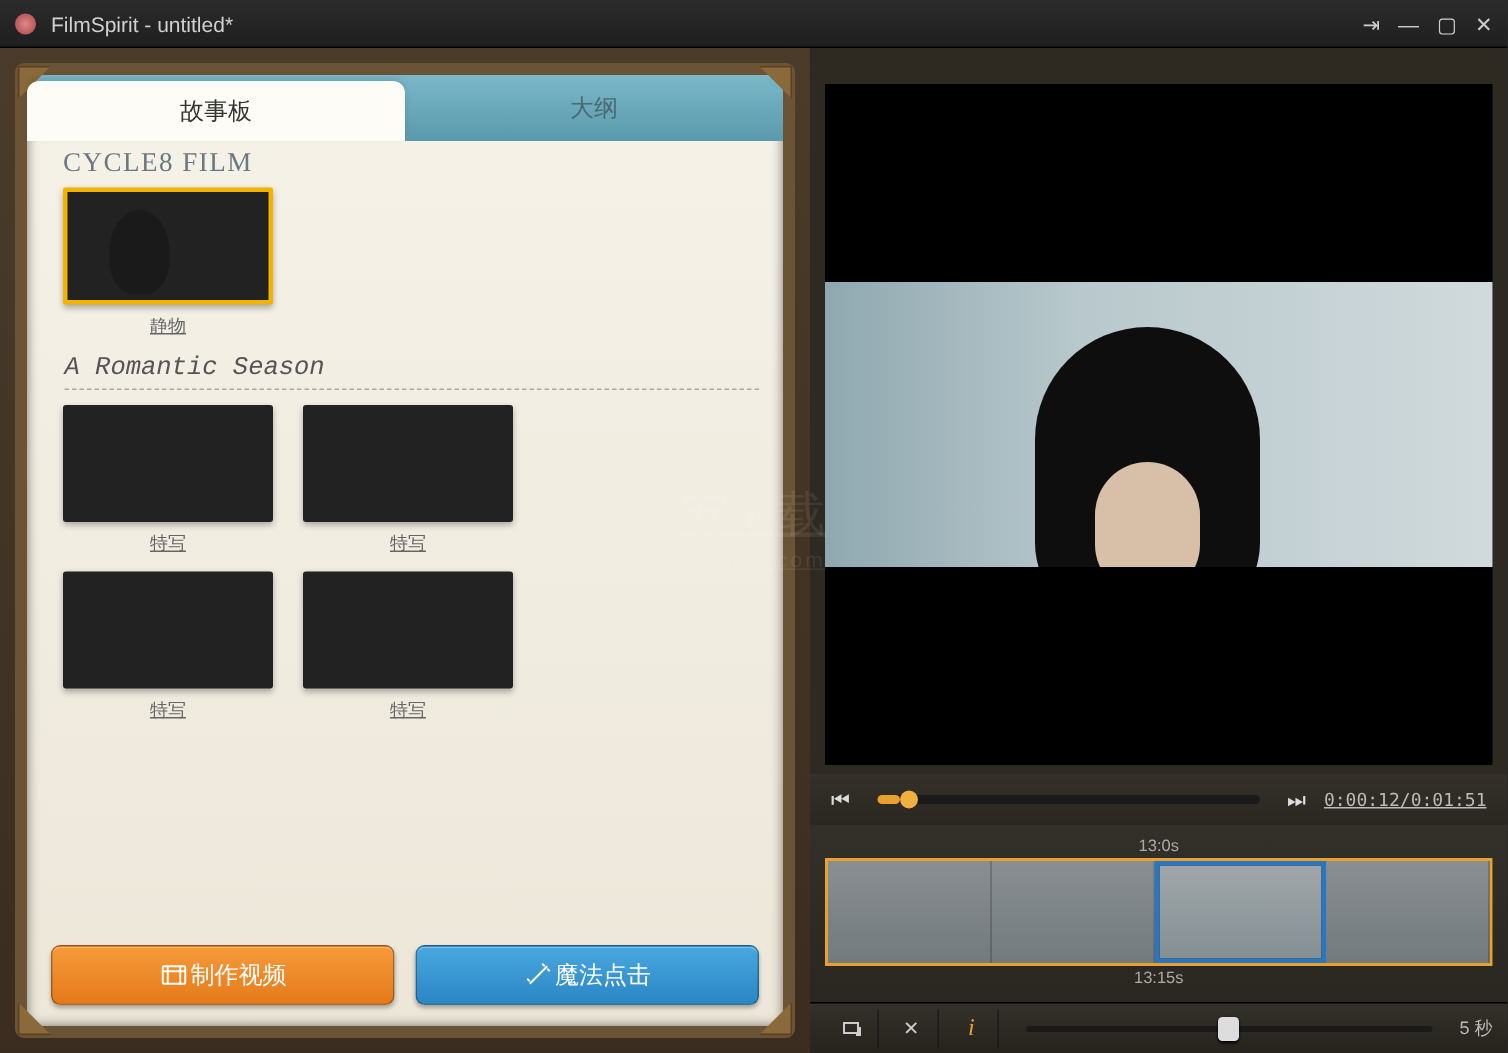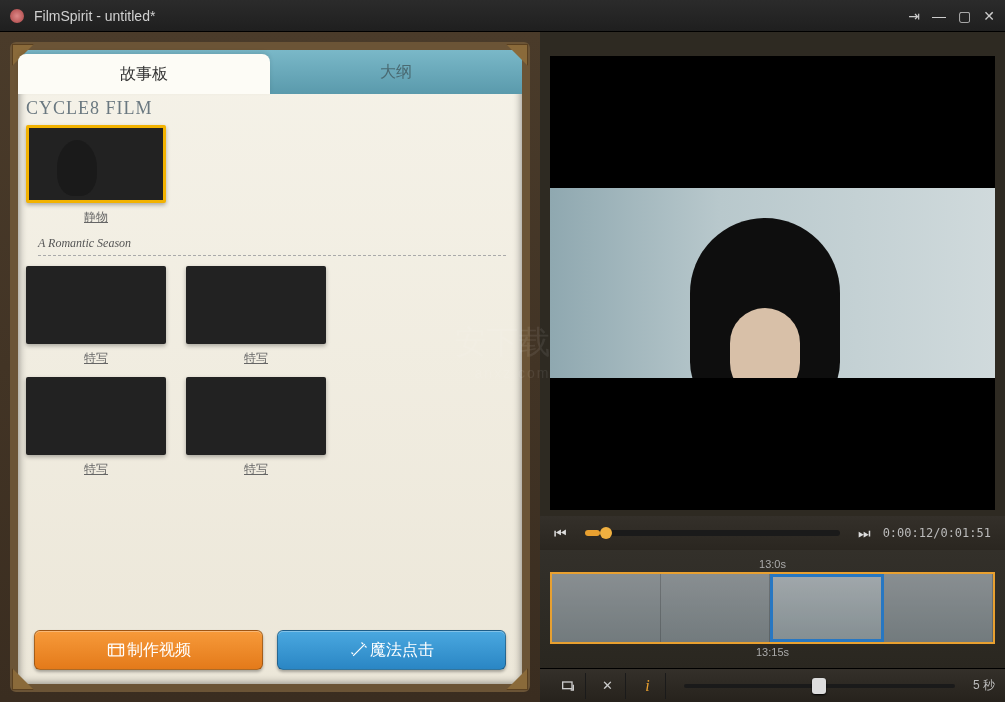--- a/index.html
+++ b/index.html
@@ -19,26 +19,26 @@
 .corner.tl { top: 12px; left: 12px; clip-path: polygon(0 0,100% 0,0 100%); }
 .corner.tr { top: 12px; right: 12px; clip-path: polygon(0 0,100% 0,100% 100%); }
 .corner.bl { bottom: 12px; left: 12px; clip-path: polygon(0 0,0 100%,100% 100%); }
 .corner.br { bottom: 12px; right: 12px; clip-path: polygon(100% 0,100% 100%,0 100%); }
 
 .tabs { display: flex; background: linear-gradient(#7ab8c8,#5a9aac); height: 44px; border-radius: 2px 2px 0 0; }
 .tab { flex: 1; display: flex; align-items: center; justify-content: center; font-size: 16px; color: #555; cursor: pointer; position: relative; }
 .tab.active { background: #fdfcf6; color: #333; border-radius: 8px 8px 0 0; margin-top: 4px; box-shadow: 0 -2px 4px rgba(0,0,0,.1); }
 .tab:not(.active) { color: #4a6a72; }
 
-.scroll { flex: 1; overflow-y: auto; padding: 4px 16px 8px 8px; position: relative; }
+.scroll { flex: 1; overflow-y: auto; padding: 4px 16px 8px 24px; position: relative; }
 .scroll::-webkit-scrollbar { width: 10px; }
 .scroll::-webkit-scrollbar-thumb { background: #b8b0a0; border-radius: 5px; }
 .scroll::-webkit-scrollbar-track { background: #e8e2d4; }
 
-.section-title { font-family: Liberation Serif, serif; font-style: italic; font-size: 12px; color: #555; margin: 8px 0 10px 12px; border-bottom: 1px dashed #aaa; padding-bottom: 4px; }
+.section-title { font-family: Liberation Mono, monospace; font-style: italic; font-size: 17px; color: #555; margin: 8px 0 10px 1px; border-bottom: 1px dashed #aaa; padding-bottom: 4px; }
 .brand { font-family: Georgia, serif; font-size: 18px; color: #6a7880; letter-spacing: 1px; margin-bottom: 6px; }
 
 .thumb-row { display: flex; gap: 20px; margin-bottom: 10px; }
 .thumb { display: flex; flex-direction: column; align-items: center; }
 .thumb .img { width: 140px; height: 78px; background: #222; border-radius: 2px; box-shadow: 0 2px 4px rgba(0,0,0,.3); position: relative; overflow: hidden; }
 .thumb.selected .img { border: 3px solid #f2b200; }
 .thumb .cap { font-size: 12px; color: #666; margin-top: 6px; text-decoration: underline; }
 
 
 .still-a { background: linear-gradient(90deg,#9ab5bf 0%,#c5d5da 40%,#dde6e8 100%); }
@@ -60,36 +60,36 @@
 .preview-wrap { flex: 1; background: #000; display: flex; align-items: center; justify-content: center; margin: 24px 10px 6px 10px; }
 .preview { width: 100%; aspect-ratio: 2.35/1; max-height: 100%; background: linear-gradient(90deg,#8fa8b0 0%,#b8c8cc 38%,#d0dadc 100%); position: relative; overflow: hidden; }
 .preview .hair { position:absolute; left:140px; top:30px; width:150px; height:200px; background:#0e0e0e; border-radius:80px 80px 60px 60px; }
 .preview .face { position:absolute; left:180px; top:120px; width:70px; height:90px; background:#d8c0a8; border-radius:40px; }
 
 .playbar { height: 34px; display: flex; align-items: center; padding: 0 14px; gap: 12px; color: #ccc; font-size: 12px; background: linear-gradient(#34302a,#2a2620); }
 .pb-btn { cursor: pointer; color: #ddd; font-size: 14px; }
 .seek { flex: 1; height: 6px; background: #1a1a1a; border-radius: 3px; position: relative; margin: 0 6px; }
 .seek .fill { position: absolute; left: 0; top: 0; height: 100%; width: 6%; background: #e8a030; border-radius: 3px; }
 .seek .knob { position: absolute; left: 6%; top: -3px; width: 12px; height: 12px; background: #f0b040; border-radius: 50%; }
-.time { font-family: monospace; color: #bbb; }
+.time { font-family: monospace; color: #bbb; text-decoration: underline; }
 
 .timeline { background: linear-gradient(#33302a,#2a2720); padding: 6px 10px 8px 10px; text-align: center; }
 .tl-label { font-size: 11px; color: #aaa; margin: 2px 0; }
 .filmstrip { border: 2px solid #e8a030; height: 72px; display: flex; background: #1a1a1a; position: relative; }
 .frame { flex: 1; background: linear-gradient(#b8c0c4,#98a4a8); opacity: .7; border-right: 1px solid rgba(0,0,0,.2); }
 .frame.sel { border: 3px solid #2a88e0; opacity: .85; z-index: 2; position: relative; }
 
 .bottombar { height: 34px; background: linear-gradient(#34302a,#26221c); display: flex; align-items: center; padding: 0 10px; gap: 4px; color: #ccc; font-size: 13px; border-top: 1px solid #000; }
 .bb-btn { width: 36px; height: 26px; display: flex; align-items: center; justify-content: center; cursor: pointer; border-right: 1px solid #1a1a1a; color: #ccc; }
 .bb-btn.info { color: #e8a030; font-style: italic; font-family: Georgia, serif; font-size: 16px; }
 .speed-track { flex: 1; height: 4px; background: #1a1a1a; margin: 0 14px; position: relative; border-radius: 2px; }
 .speed-track .knob { position: absolute; left: 50%; top: -6px; width: 14px; height: 16px; background: #ddd; border-radius: 3px; transform: translateX(-50%); box-shadow: 0 1px 2px #000; }
 .speed-label { font-size: 12px; color: #bbb; }
 
-.watermark { position: absolute; left: 50%; top: 50%; transform: translate(-50%,-50%); color: rgba(255,255,255,.08); font-size: 32px; pointer-events: none; z-index: 50; text-align: right; white-space: nowrap; }
+.watermark { position: absolute; left: 50%; top: 50%; transform: translate(-50%,-50%); color: rgba(255,255,255,.08); font-size: 32px; pointer-events: none; z-index: 50; text-align: right; white-space: nowrap; text-decoration: underline; }
 .watermark small { display:block; font-size:14px; letter-spacing:2px; }
 </style>
 </head>
 <body>
 
 <div class="titlebar">
   <div class="app-icon"></div>
   <span>FilmSpirit - untitled*</span>
   <div class="controls">
     <span>⇥</span>

